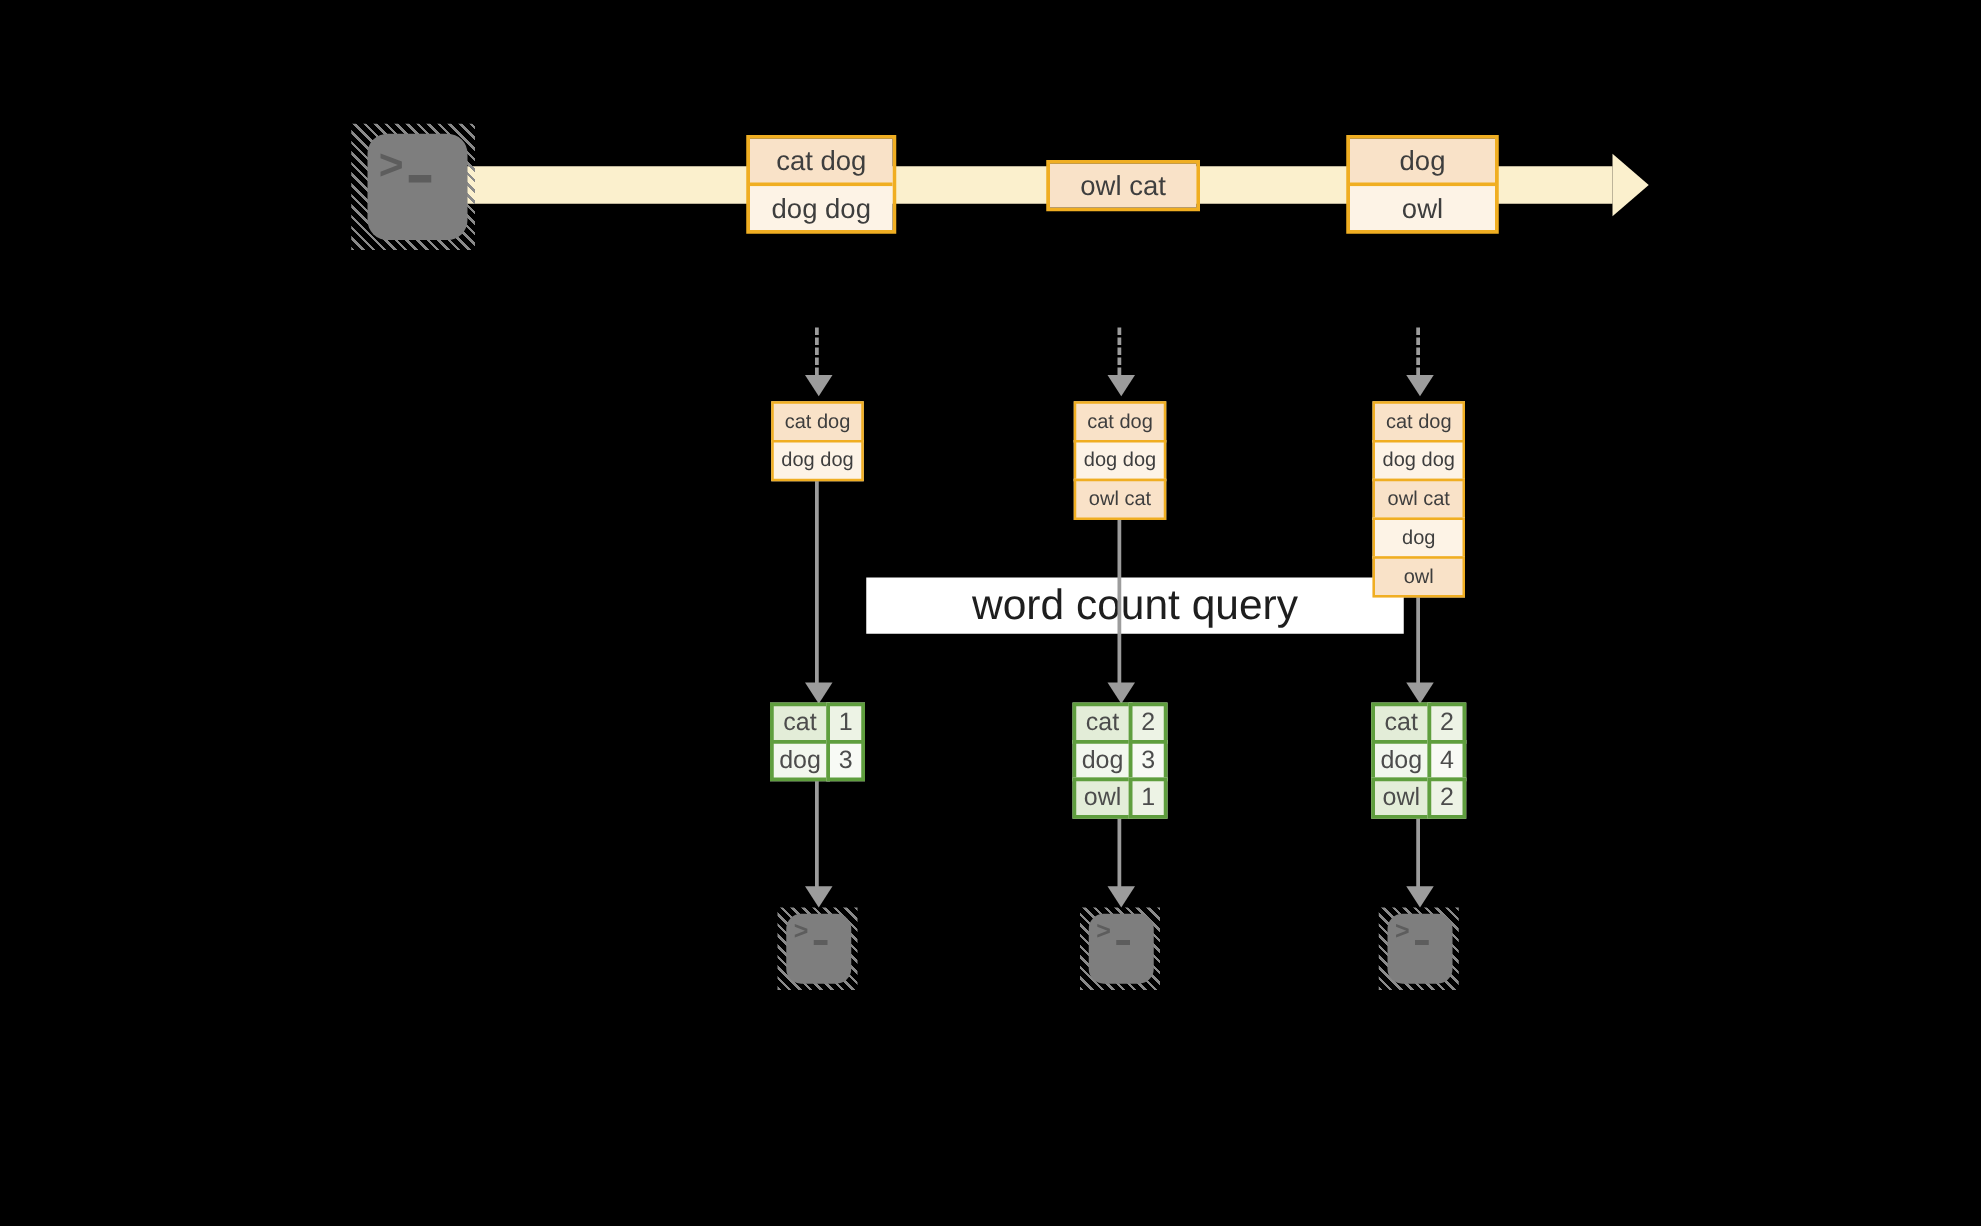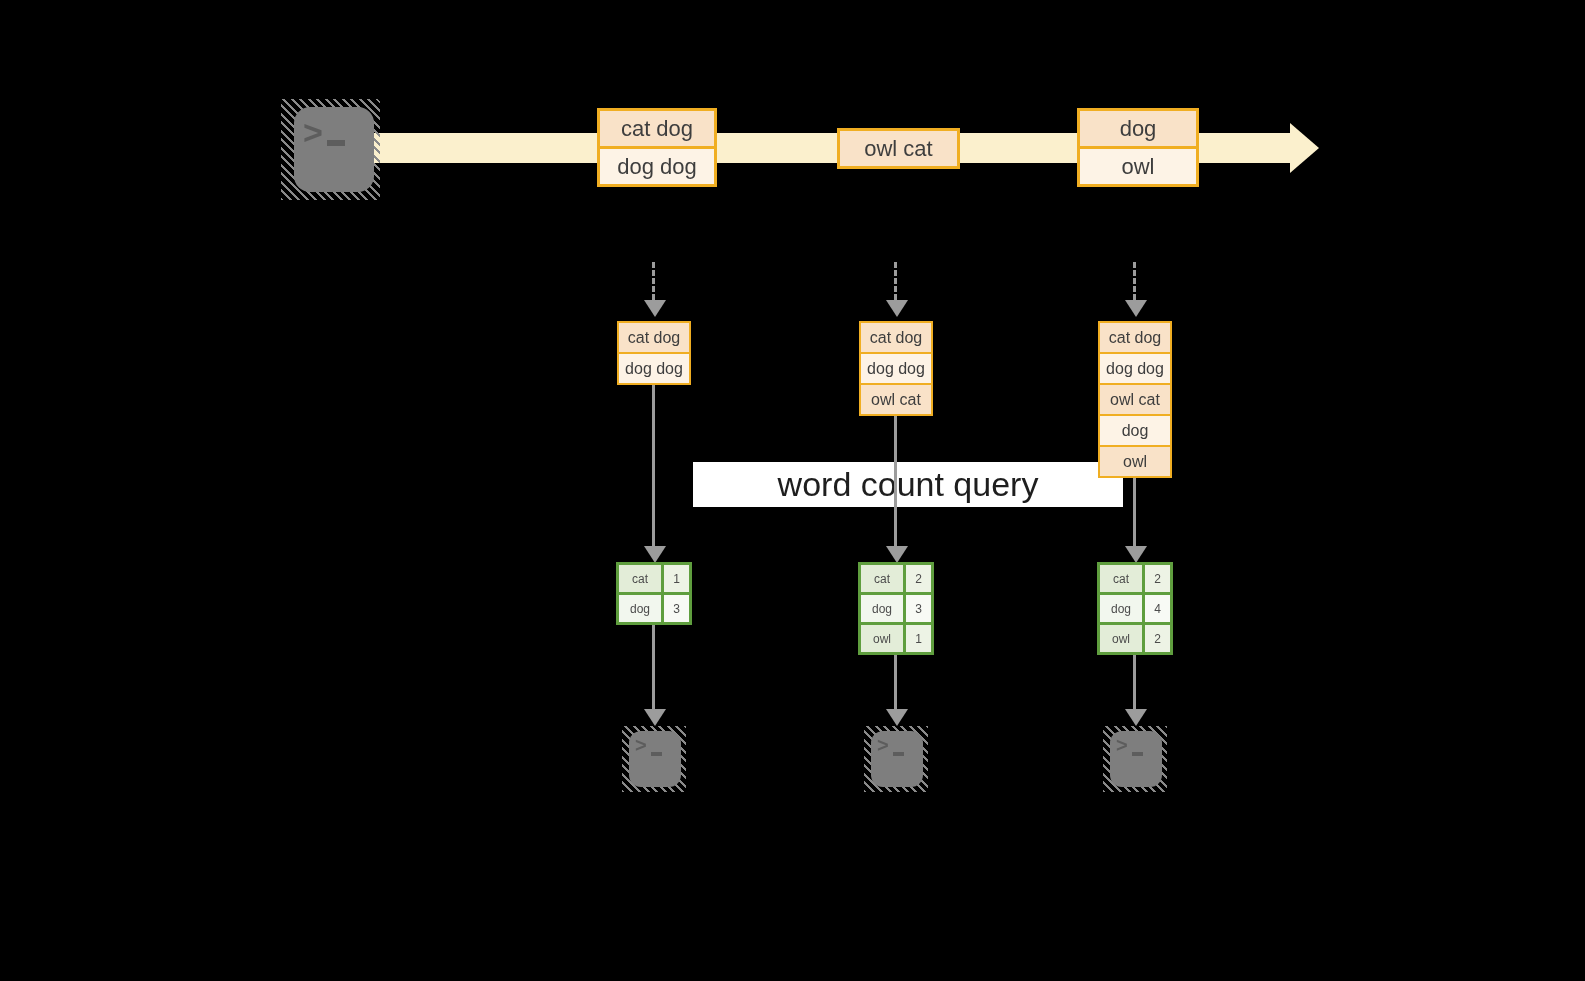--- a/index.html
+++ b/index.html
@@ -35,21 +35,21 @@
 
   
   .banner{background:#ffffff;z-index:1;display:flex;align-items:center;
           justify-content:center;font-size:34px;color:#1e1e1e;}
 
   
   .gtable{z-index:3;}
   .trow{display:flex;margin-top:-3px;}
   .trow:first-child{margin-top:0;}
   .tcell{height:27px;border:3px solid #5f9e3e;display:flex;align-items:center;
-         justify-content:center;font-size:12px;color:#4c4c4c;}
+         justify-content:center;font-size:20px;color:#4c4c4c;}
   .tword{width:42px;}
   .tnum{width:25px;margin-left:-3px;}
   .g1{background:#e3edd8;} .g1n{background:#edf3e5;}
   .g2{background:#f2f7ee;} .g2n{background:#f8faf5;}
 
   
   .hatch{background:repeating-linear-gradient(45deg,#8a8a8a 0,#8a8a8a 2px,
           transparent 2px,transparent 6px);z-index:3;}
   .termbody{position:absolute;background:#7e7e7e;}
   .chev{position:absolute;font-weight:bold;color:#5d5d5d;line-height:1;}

